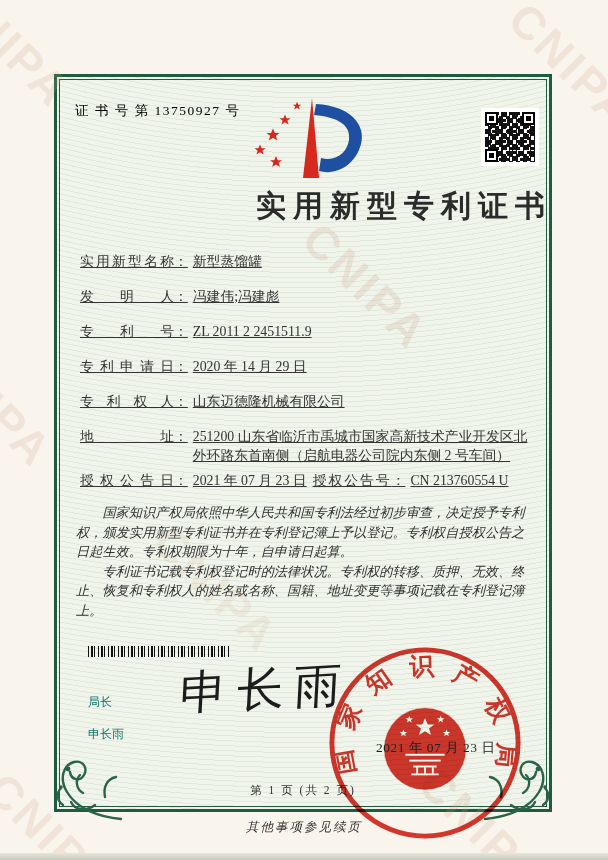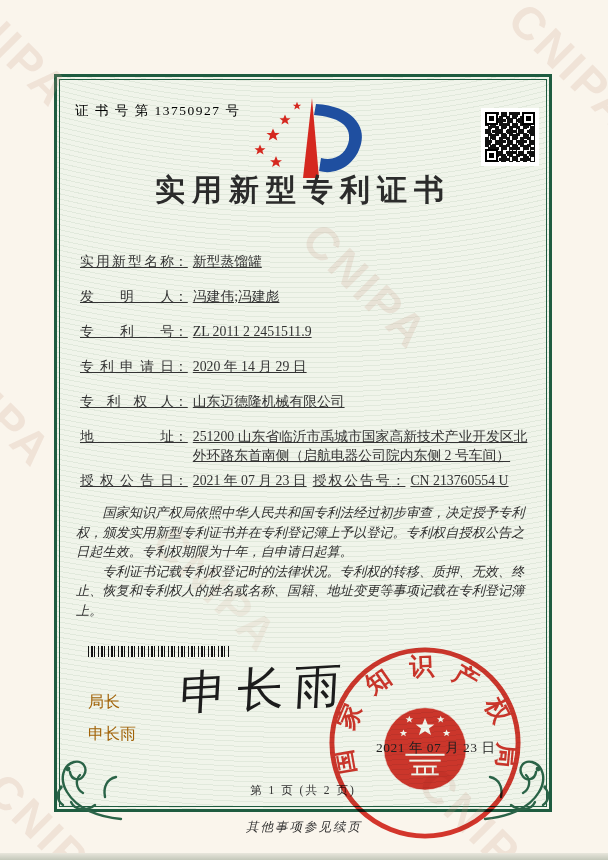--- a/index.html
+++ b/index.html
@@ -25,40 +25,40 @@
   .cert-no{left:75px;top:102px;font-size:13.5px;letter-spacing:1.5px;color:#000000;}
   .logo{left:250px;top:94px;width:120px;height:88px;}
   .qr{left:481px;top:108px;width:58px;height:58px;background:#fff;padding:4px;box-sizing:border-box;}
   .qr-noise{position:relative;width:100%;height:100%;
     background:repeating-conic-gradient(#111 0% 25%,transparent 0% 50%) 0 0/7px 7px,
                repeating-conic-gradient(#111 0% 25%,#fff 0% 50%) 0 0/11px 11px;}
   .finder{position:absolute;width:13px;height:13px;border:2px solid #000;background:#fff;box-sizing:border-box;}
   .finder::after{content:"";position:absolute;inset:2px;background:#000;}
   .f-tl{left:0;top:0}.f-tr{right:0;top:0}.f-bl{left:0;bottom:0}
 
-  .title{left:54px;top:170px;width:498px;text-align:center;font-size:30px;font-weight:bold;
+  .title{left:54px;top:186px;width:498px;text-align:right;font-size:30px;font-weight:bold;
          letter-spacing:7px;color:#2b2b2b;}
 
   .fields{left:80px;top:252px;width:456px;font-size:13.8px;color:#333;}
   .row{display:flex;margin-bottom:16px;line-height:19px;text-decoration:underline;}
   .row-label{display:inline-block;width:94px;text-align:justify;text-align-last:justify;flex:0 0 94px;}
   .colon{flex:0 0 auto;}
   .row-value{margin-left:5px;max-width:356px;}
   .row.addr{margin-bottom:6px;}
   .pair2{margin-left:6px;display:flex;}
   .pair2 .row-label2{letter-spacing:2px;}
 
   .paras{left:76px;top:503px;width:458px;font-size:13.2px;line-height:19.5px;color:#2f2f2f;
          font-style:italic;}
   .paras p{margin:0;text-indent:2em;}
 
   .barcode{left:88px;top:646px;width:141px;height:11px;
     background:repeating-linear-gradient(90deg,#111 0 1px,transparent 1px 3px,#111 3px 5px,transparent 5px 6px,#111 6px 7px,transparent 7px 10px);}
 
-  .director{left:88px;top:686px;font-size:16px;line-height:32px;color:#a16207;}
+  .director{left:88px;top:686px;font-size:12px;line-height:32px;color:#0f766e;}
   .signature{left:180px;top:658px;font-size:47px;letter-spacing:10px;color:#1c1c1c;
              transform:rotate(-3deg) skewX(-6deg);white-space:nowrap;}
 
   .seal{left:327px;top:645px;width:196px;height:196px;z-index:4;opacity:.93;mix-blend-mode:multiply;}
   .seal-date{left:376px;top:739px;font-size:13.5px;letter-spacing:.5px;color:#1f1f1f;z-index:5;}
 
   .page-note{left:54px;top:783px;width:498px;text-align:center;font-size:11.5px;color:#333;letter-spacing:2px;}
   .cont-note{left:0;top:819px;width:608px;text-align:center;font-size:12.5px;color:#333;
              letter-spacing:2px;font-style:italic;}
 

